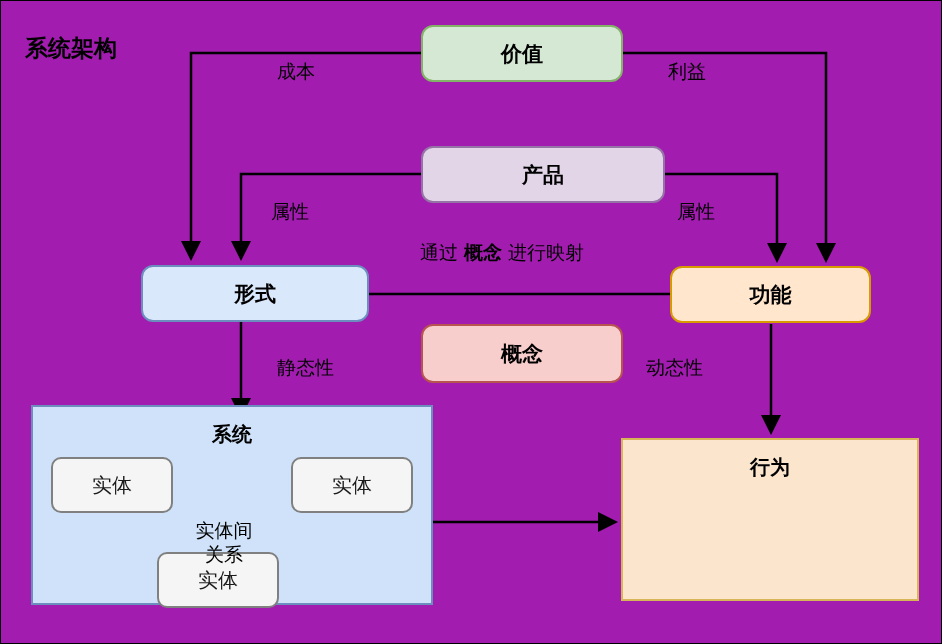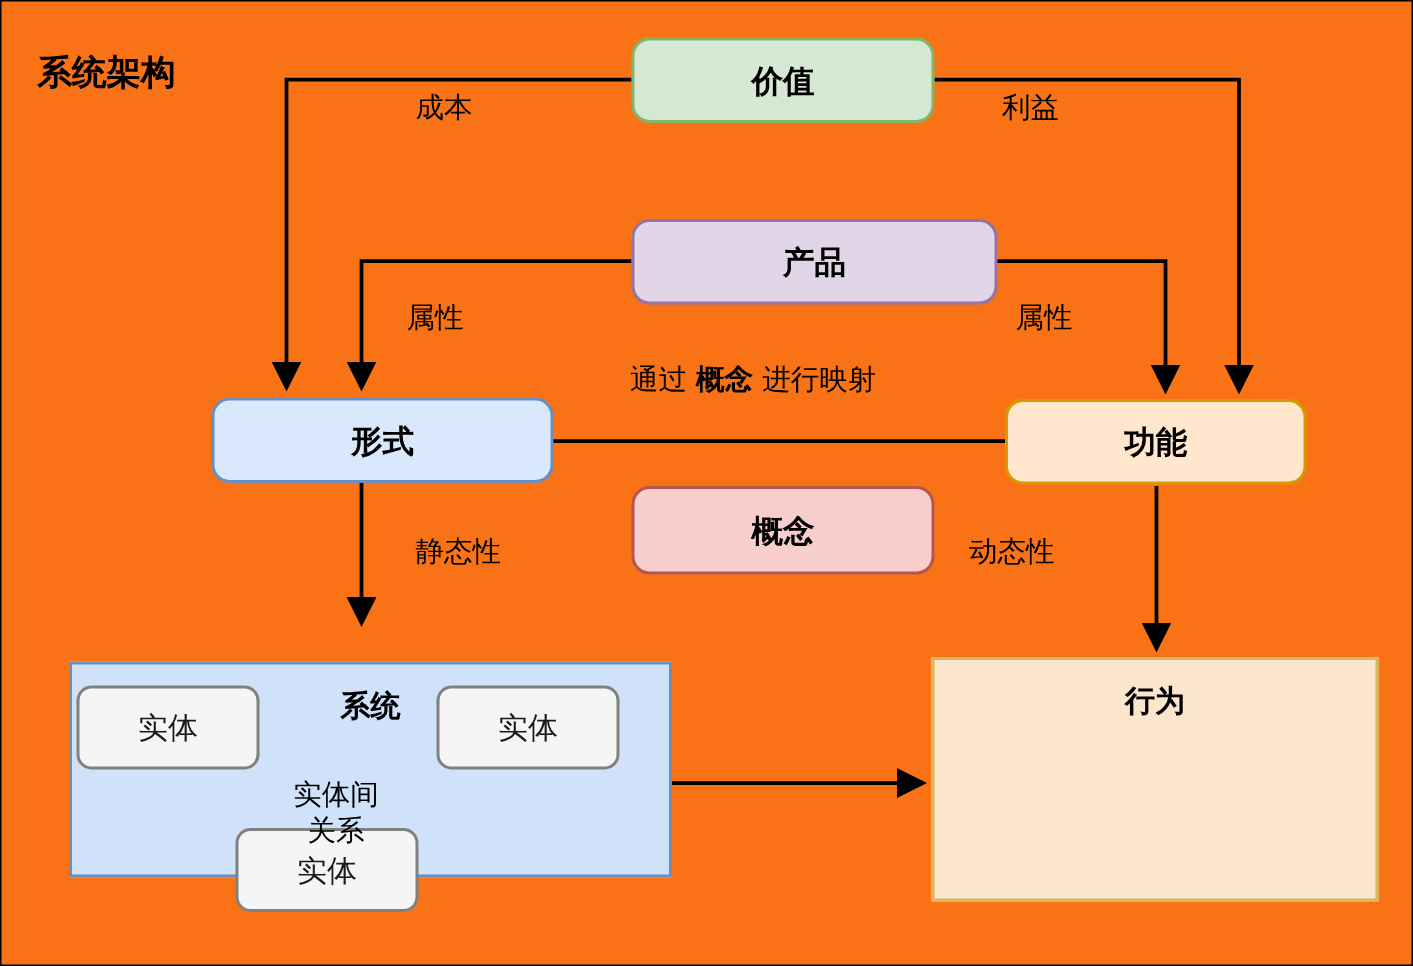--- a/index.html
+++ b/index.html
@@ -7,21 +7,21 @@
     padding: 0;
     background: #ffffff;
   }
   body {
     font-family: "DejaVu Sans", "Liberation Sans", sans-serif;
   }
   #canvas {
     position: relative;
     width: 942px;
     height: 644px;
-    background: #f97316;
+    background: #a21caf;
     border: 1px solid #000000;
     box-sizing: border-box;
     overflow: hidden;
   }
   #edges {
     position: absolute;
     left: 0; top: 0;
     width: 942px;
     height: 644px;
     pointer-events: none;
@@ -156,21 +156,21 @@
   <div class="node pill" style="left:420px; top:24px; width:202px; height:57px; background:#d5e8d4; border-color:#82b366;">价值</div>
 
   <div class="node pill" style="left:420px; top:145px; width:244px; height:57px; background:#e1d5e7; border-color:#9673a6;">产品</div>
 
   <div class="node pill" style="left:140px; top:264px; width:228px; height:57px; background:#dae8fc; border-color:#6c8ebf;">形式</div>
 
   <div class="node pill" style="left:669px; top:265px; width:201px; height:57px; background:#ffe6cc; border-color:#d79b00;">功能</div>
 
   <div class="node pill" style="left:420px; top:323px; width:202px; height:59px; background:#f8cecc; border-color:#b85450;">概念</div>
 
-  <div class="container-box" style="left:30px; top:440px; width:402px; height:144px; background:#cfe2f9; border-color:#6c8ebf;margin-left:15px;">
+  <div class="container-box" style="left:30px; top:404px; width:402px; height:200px; background:#cfe2f9; border-color:#6c8ebf;">
     <div class="container-title">系统</div>
   </div>
 
   <div class="subnode" style="left:50px; top:456px; width:122px; height:56px;">实体</div>
 
   <div class="subnode" style="left:290px; top:456px; width:122px; height:56px;">实体</div>
 
   <div class="subnode" style="left:156px; top:551px; width:122px; height:56px;">实体</div>
 
   <div class="container-box" style="left:620px; top:437px; width:298px; height:163px; background:#fbe5cd; border-color:#d6b656;">

